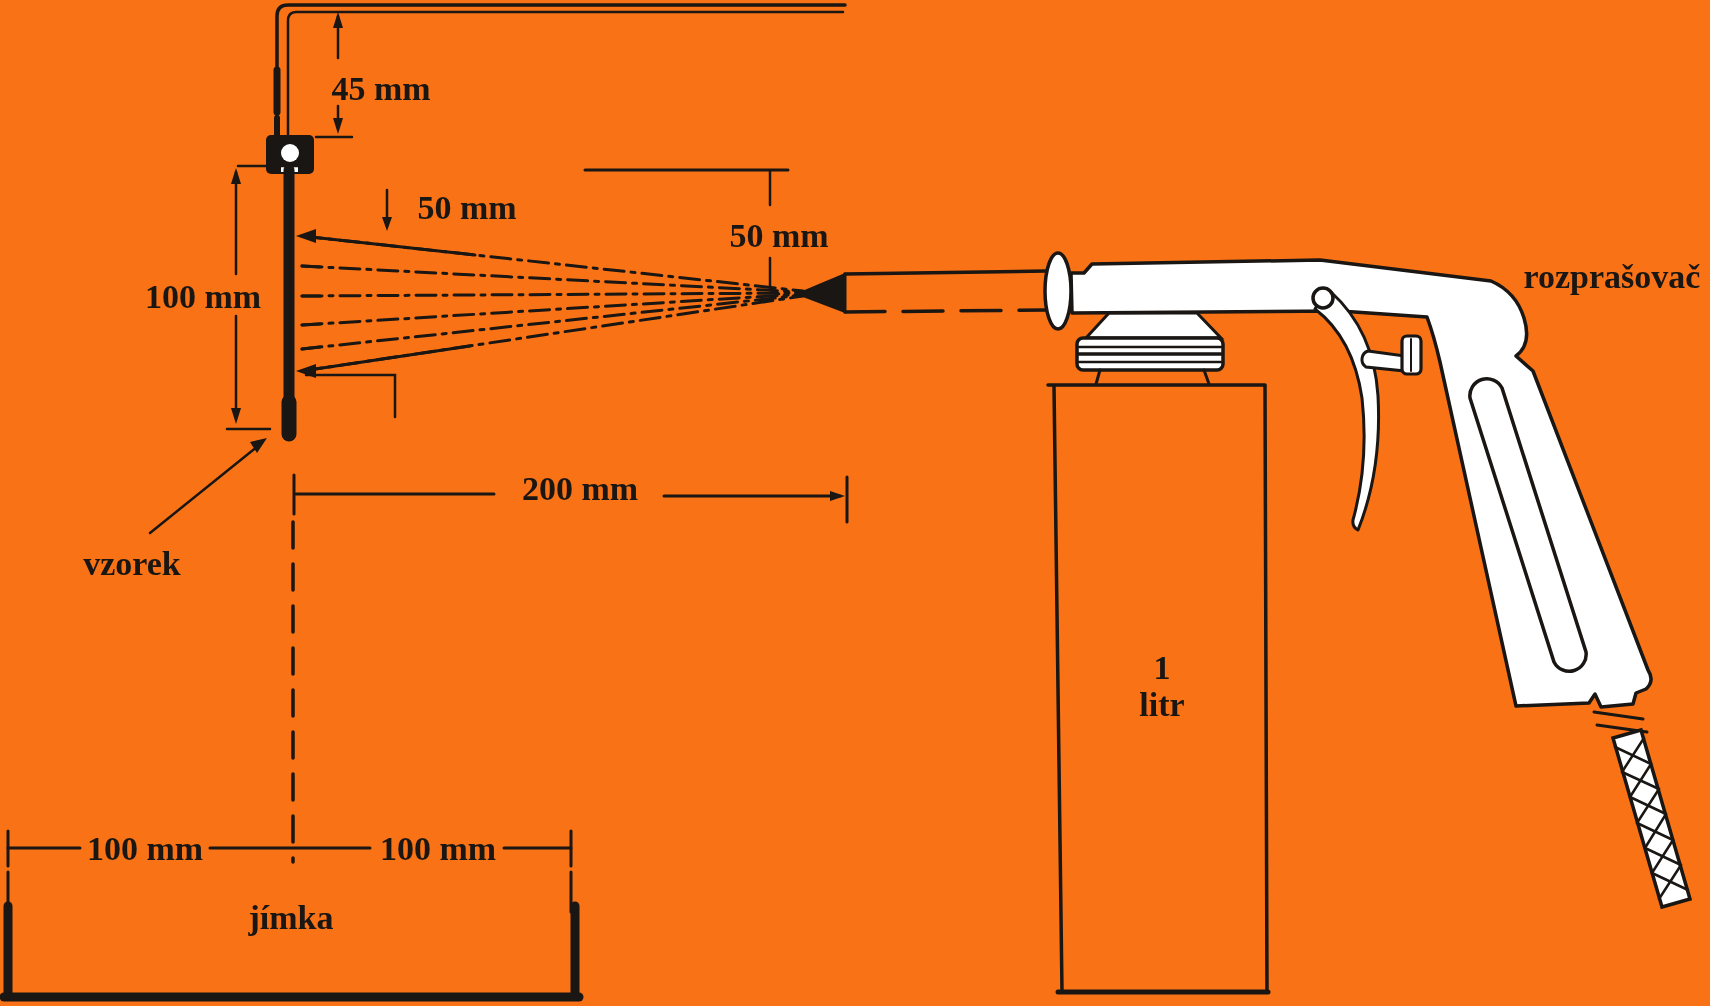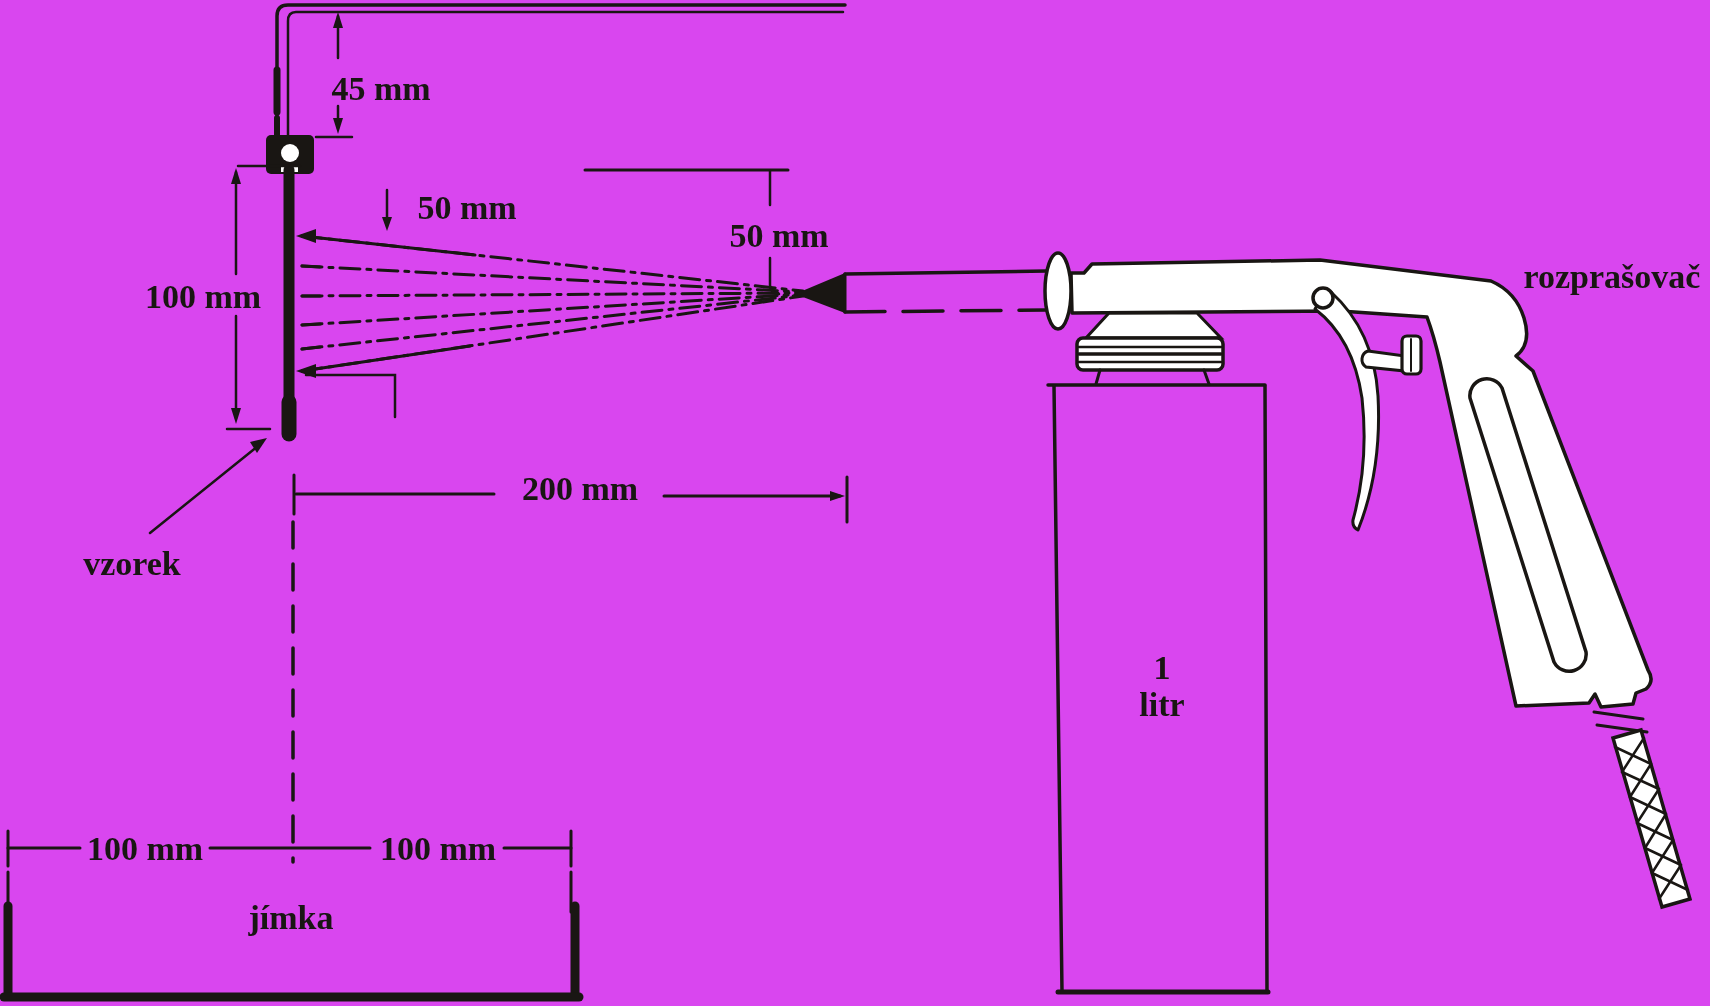--- a/index.html
+++ b/index.html
@@ -1,20 +1,20 @@
 <!DOCTYPE html>
 <html><head>
 <meta charset="utf-8">
 <style>
   html, body { margin: 0; padding: 0; background: #ffffff; }
   .stage {
     position: relative;
     width: 1710px;
     height: 1006px;
-    background: #d946ef;
+    background: #f97316;
     overflow: hidden;
   }
   svg { position: absolute; left: 0; top: 0; }
   .ink      { stroke: #191613; fill: none; stroke-linecap: round; }
   .fillink  { fill: #191613; stroke: none; }
   .white    { fill: #ffffff; }
   text {
     font-family: "Liberation Serif", "DejaVu Serif", serif;
     font-weight: 600;
     fill: #191613;

